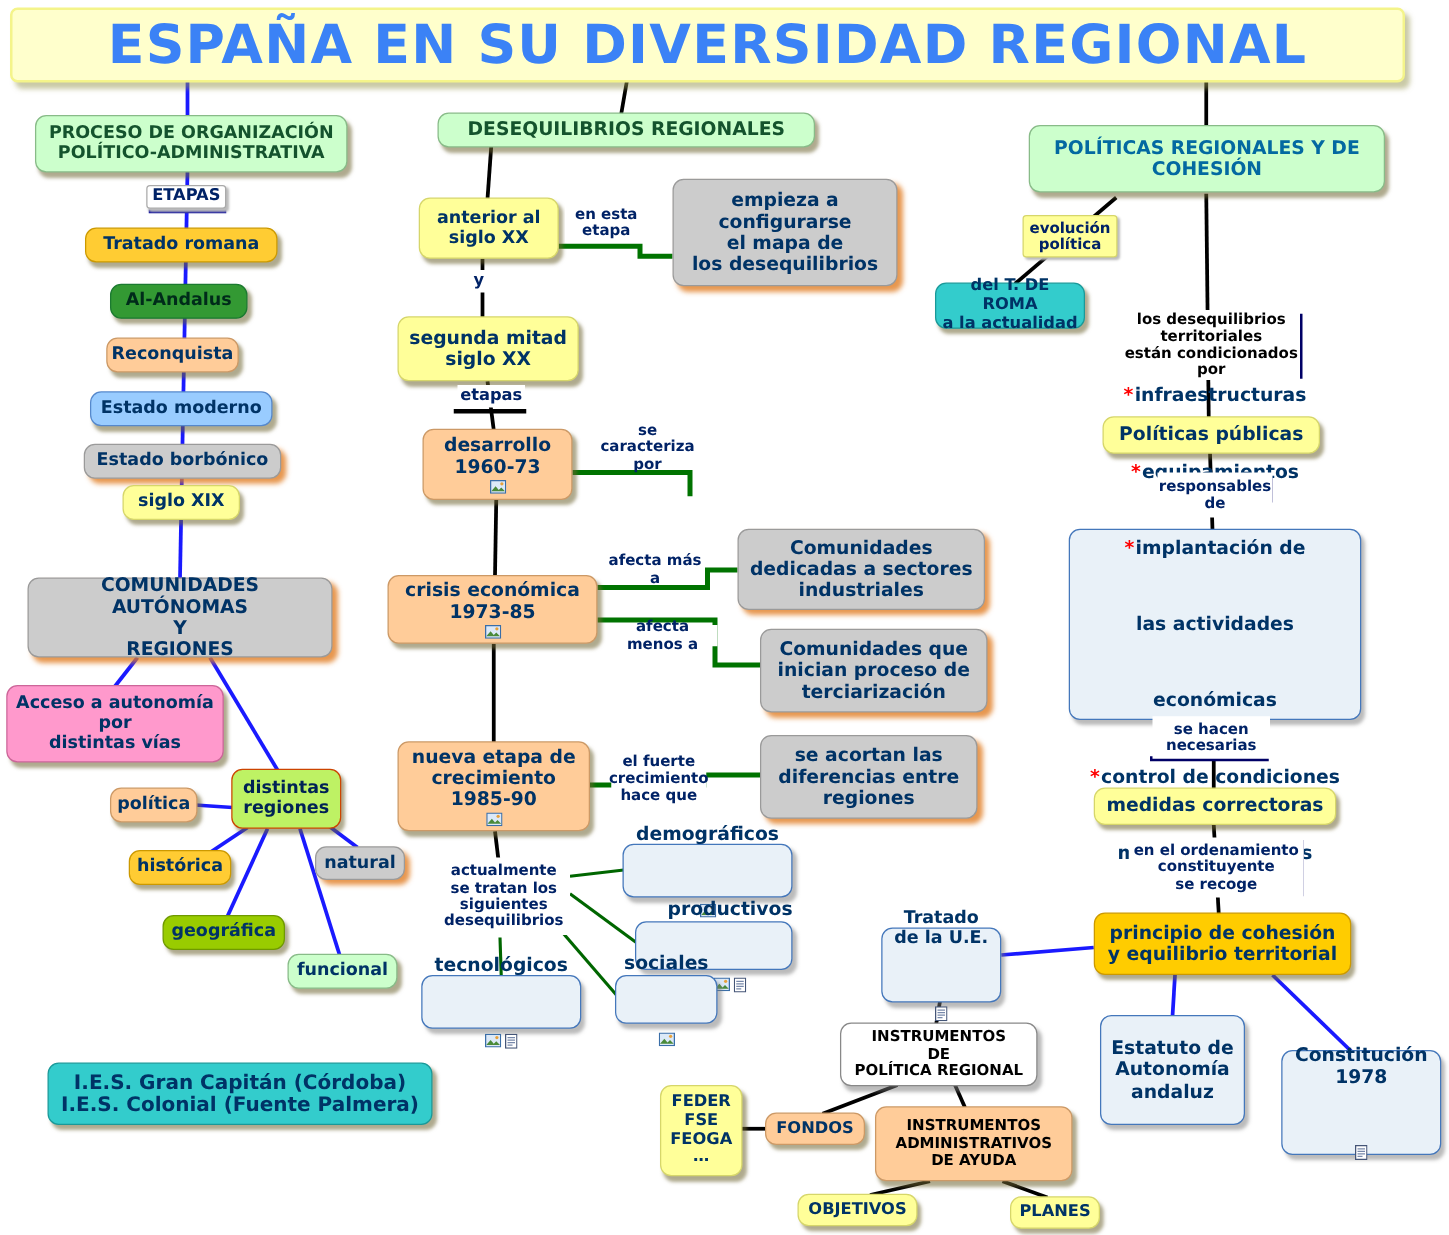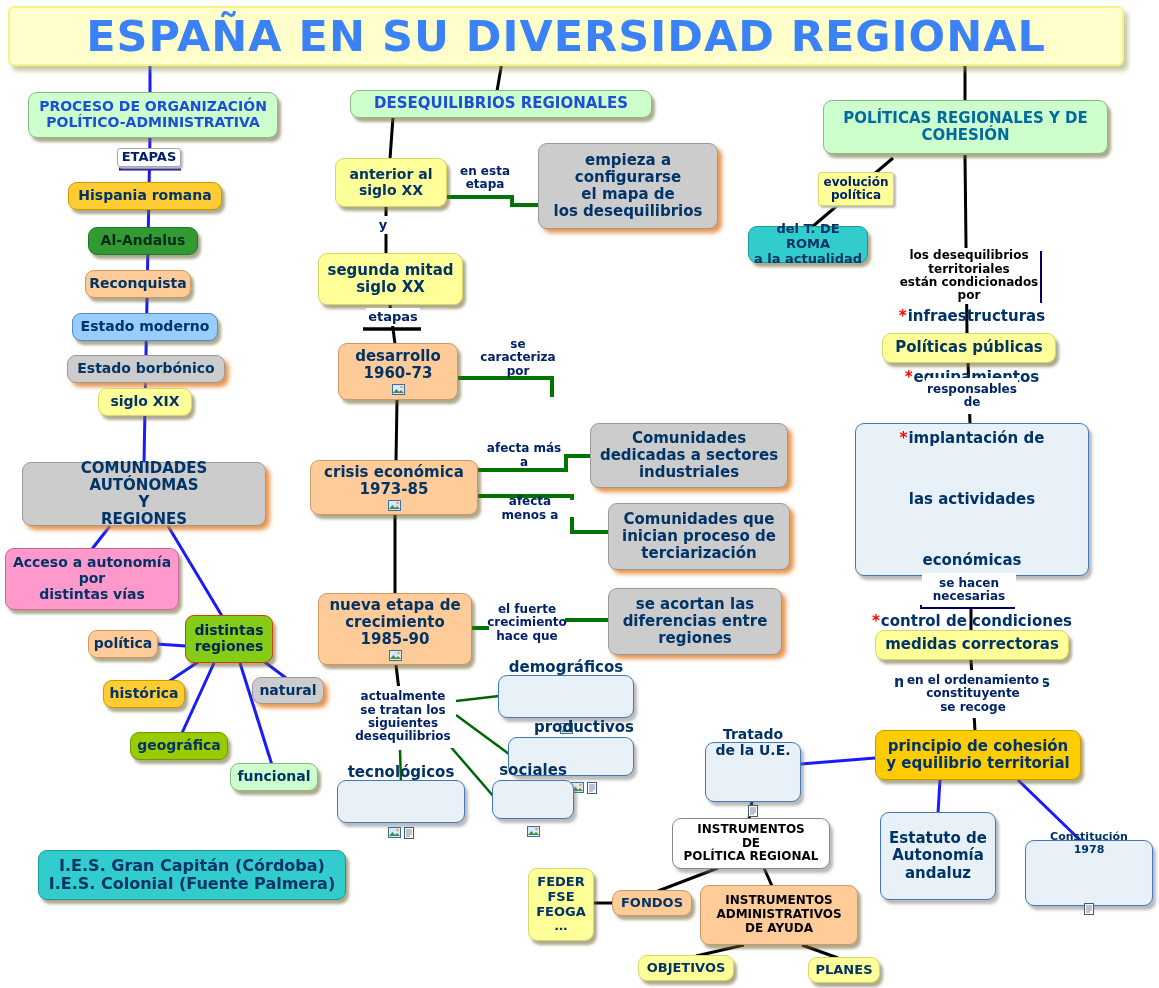--- a/index.html
+++ b/index.html
@@ -11,29 +11,29 @@
          display:flex;align-items:center;justify-content:center;
          font-size:43px;font-weight:bold;color:#3b82f6;letter-spacing:1px;
          box-shadow:4px 5px 4px rgba(150,150,80,.5);}
   .node{position:absolute;z-index:1;box-sizing:border-box;display:flex;flex-direction:column;
         align-items:center;justify-content:center;text-align:center;font-weight:bold;
         white-space:pre-line;line-height:1.14;border-radius:9px;color:#003366;
         padding:1px 4px;font-size:14px;box-shadow:3px 4px 3px rgba(110,100,50,.55);}
   .label{position:absolute;z-index:2;box-sizing:border-box;display:flex;flex-direction:column;
          align-items:center;justify-content:center;text-align:center;font-weight:bold;
          white-space:pre-line;line-height:1.12;background:#fff;color:#002266;font-size:12px;}
-  .c-green{background:#ccffcc;color:#1d4ed8;border:1px solid #88bb88;}
+  .c-green{background:#ccffcc;color:#14532d;border:1px solid #88bb88;}
   .c-gold{background:#ffcc33;border:1px solid #cc9900;}
   .c-yellow{background:#ffff99;border:1px solid #d6d66a;}
   .c-dkgreen{background:#339933;color:#002b1a;border:1px solid #1b7a30;}
   .c-peach{background:#ffcc99;border:1px solid #cc9966;}
   .c-blue{background:#99ccff;border:1px solid #5588cc;}
   .c-gray{background:#cccccc;border:1px solid #9a9a9a;box-shadow:4px 4px 4px rgba(225,125,35,.8);}
   .c-pink{background:#ff99cc;border:1px solid #cc6699;}
-  .c-orange{background:#84cc16;color:#002255;border:1px solid #cc4400;}
+  .c-orange{background:#bef264;color:#002255;border:1px solid #cc4400;}
   .c-olive{background:#99cc00;border:1px solid #6f9900;}
   .c-teal{background:#33cccc;border:1px solid #1a9999;}
   .c-light{background:#e9f1f8;border:1px solid #4477bb;box-shadow:3px 4px 3px rgba(120,120,120,.5);gap:44px;}
   .c-white{background:#ffffff;border:1px solid #888;box-shadow:3px 4px 3px rgba(120,120,120,.5);}
   .c-amber{background:#ffcc00;border:1px solid #cc9900;}
   .boxed-label{border:1px solid #aaa;box-shadow:2px 2px 2px #bbb;border-radius:3px;}
   .yellow-label{background:#ffff99;border:1px solid #d6d66a;box-shadow:2px 2px 2px #bbb;border-radius:3px;}
   .star{color:#ff0000;margin-right:1px;}
   .starlines div{white-space:nowrap;}
   .icons{display:flex;gap:3px;margin-top:2px;}
@@ -106,21 +106,21 @@
     </g>
     <line x1="119" y1="169" x2="181" y2="169" stroke="#000099" stroke-width="3"></line>
     <line x1="363" y1="329" x2="421" y2="329" stroke="#000000" stroke-width="3.5"></line>
   </svg>
 
   <div class="title">ESPAÑA EN SU DIVERSIDAD REGIONAL</div>
 
   <div class="node c-green" style="left:28px;top:92px;width:250px;height:46px;">PROCESO DE ORGANIZACIÓN
 POLÍTICO-ADMINISTRATIVA</div>
   <div class="label boxed-label" style="left:117px;top:148px;width:64px;height:19px;font-size:13px;">ETAPAS</div>
-  <div class="node c-gold" style="left:68px;top:182px;width:154px;height:28px;">Hispania romana</div>
+  <div class="node c-gold" style="left:68px;top:182px;width:154px;height:28px;">Tratado romana</div>
   <div class="node c-dkgreen" style="left:88px;top:227px;width:110px;height:28px;">Al-Andalus</div>
   <div class="node c-peach" style="left:85px;top:270px;width:106px;height:28px;">Reconquista</div>
   <div class="node c-blue" style="left:72px;top:313px;width:146px;height:28px;">Estado moderno</div>
   <div class="node c-gray" style="left:67px;top:355px;width:158px;height:28px;">Estado borbónico</div>
   <div class="node c-yellow" style="left:98px;top:388px;width:94px;height:28px;">siglo XIX</div>
   <div class="node c-gray" style="left:22px;top:462px;width:244px;height:64px;font-size:15px;">COMUNIDADES AUTÓNOMAS
 Y
 REGIONES</div>
   <div class="node c-pink" style="left:5px;top:548px;width:174px;height:62px;">Acceso a autonomía
 por
@@ -298,21 +298,21 @@
           <line x1="2" y1="9" x2="6" y2="9" stroke="#7788aa"></line>
         </svg>
     </span>
   </div>
   <div class="node c-white" style="left:672px;top:818px;width:158px;height:51px;font-size:12px;color:#000;">INSTRUMENTOS
 DE
 POLÍTICA REGIONAL</div>
   <div class="node c-light" style="left:880px;top:812px;width:116px;height:88px;font-size:15px;">Estatuto de
 Autonomía
 andaluz</div>
-  <div class="node c-light" style="left:1025px;top:840px;width:128px;height:66px;font-size:11px;">
+  <div class="node c-light" style="left:1025px;top:840px;width:128px;height:84px;font-size:15px;">
     <span>Constitución
 1978</span>
     <span class="icons">
       <svg width="10" height="12" viewBox="0 0 10 12">
           <rect x="0.5" y="0.5" width="9" height="11" fill="#fff" stroke="#445577"></rect>
           <line x1="2" y1="3" x2="8" y2="3" stroke="#7788aa"></line>
           <line x1="2" y1="5" x2="8" y2="5" stroke="#7788aa"></line>
           <line x1="2" y1="7" x2="8" y2="7" stroke="#7788aa"></line>
           <line x1="2" y1="9" x2="6" y2="9" stroke="#7788aa"></line>
         </svg>

